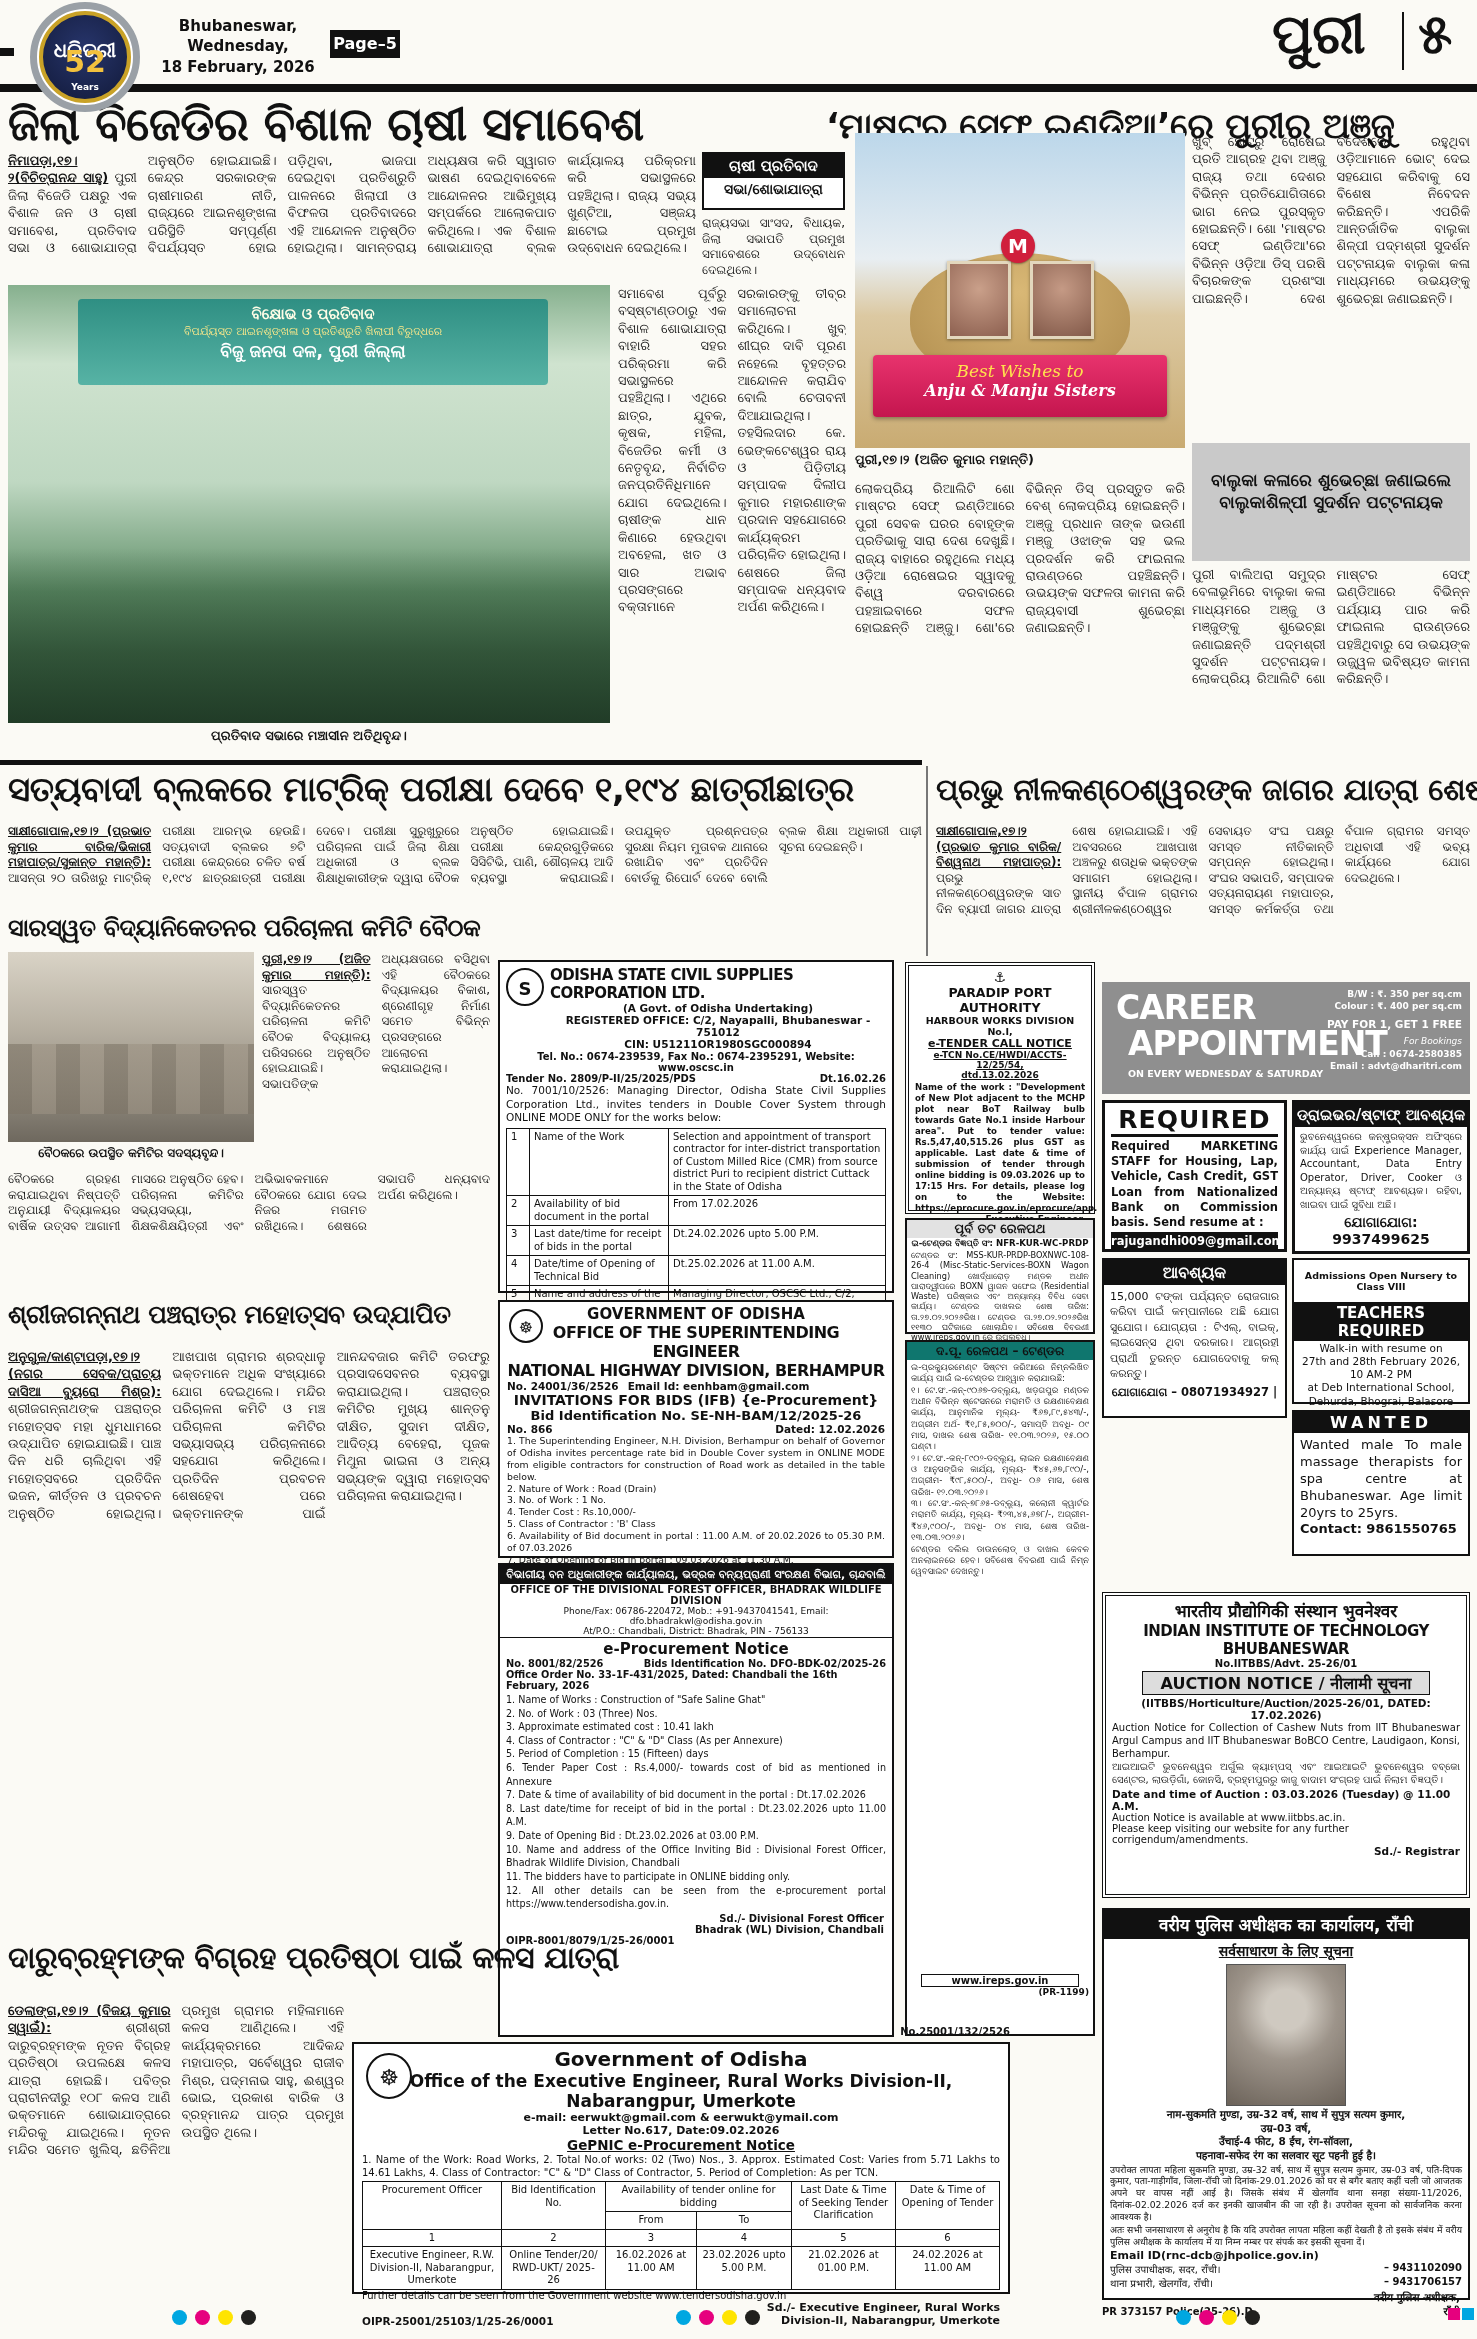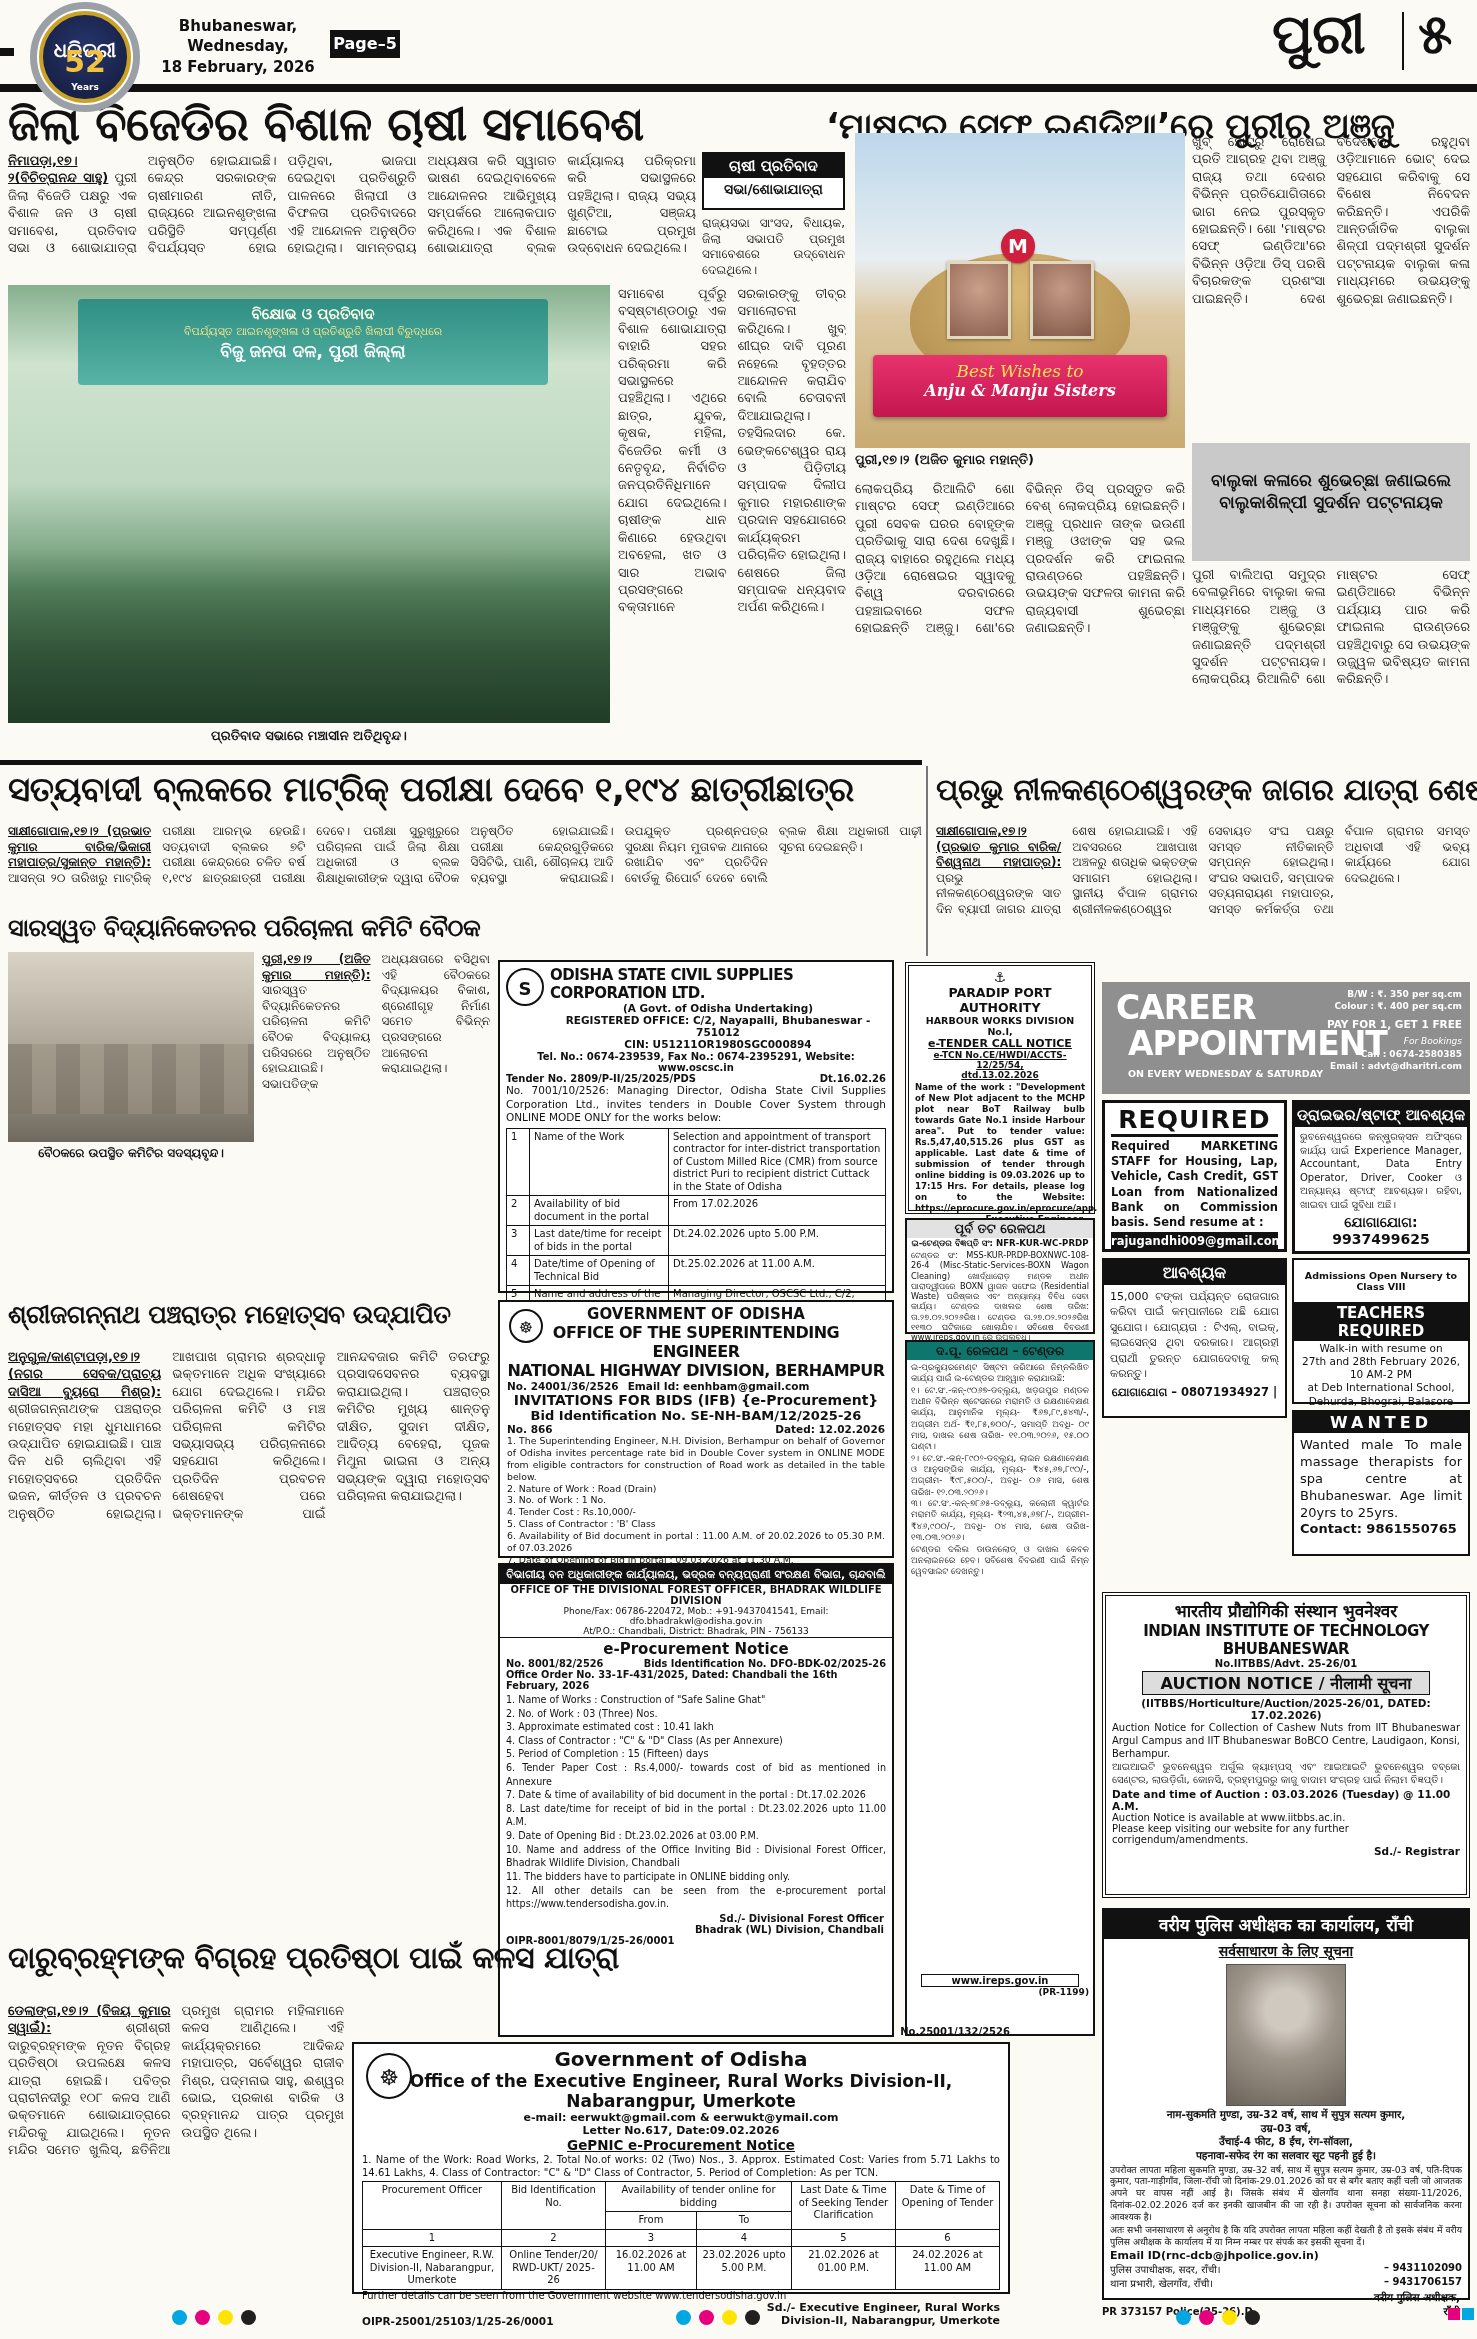--- a/index.html
+++ b/index.html
@@ -116,20 +116,21 @@
 
   <div class="abs hl nw" style="left:8px;top:916px;width:482px;font-size:24px;">ସାରସ୍ୱତ ବିଦ୍ୟାନିକେତନର ପରିଚାଳନା କମିଟି ବୈଠକ</div>
   <div class="abs photo" style="left:8px;top:952px;width:246px;height:190px;background:linear-gradient(180deg,#d9d3c6 0%,#b7b0a2 40%,#8f897d 75%,#6e685e 100%);">
     <div class="abs" style="left:0;bottom:28px;width:100%;height:70px;background:repeating-linear-gradient(90deg,#7d7466 0 24px,#9c9283 24px 48px);opacity:.6;"></div>
   </div>
   <div class="abs c cap" style="left:8px;top:1146px;width:246px;font-size:12px;">ବୈଠକରେ ଉପସ୍ଥିତ କମିଟିର ସଦସ୍ୟବୃନ୍ଦ।</div>
   <div class="abs j cols" style="left:262px;top:952px;width:228px;height:214px;column-count:2;font-size:12px;line-height:1.3;overflow:hidden;">
     <span class="dl" style="text-decoration:underline;">ପୁରୀ,୧୭।୨ (ଅଜିତ କୁମାର ମହାନ୍ତି):</span>
     <span>ସାରସ୍ୱତ ବିଦ୍ୟାନିକେତନର ପରିଚାଳନା କମିଟି ବୈଠକ ବିଦ୍ୟାଳୟ ପରିସରରେ ଅନୁଷ୍ଠିତ ହୋଇଯାଇଛି। ସଭାପତିଙ୍କ ଅଧ୍ୟକ୍ଷତାରେ ବସିଥିବା ଏହି ବୈଠକରେ ବିଦ୍ୟାଳୟର ବିକାଶ, ଶ୍ରେଣୀଗୃହ ନିର୍ମାଣ ସମେତ ବିଭିନ୍ନ ପ୍ରସଙ୍ଗରେ ଆଲୋଚନା କରାଯାଇଥିଲା।</span>
   </div>
+  <div class="abs j cols" style="left:8px;top:1172px;width:482px;height:118px;column-count:4;font-size:12px;line-height:1.3;overflow:hidden;">ବୈଠକରେ ଗ୍ରହଣ କରାଯାଇଥିବା ନିଷ୍ପତ୍ତି ଅନୁଯାୟୀ ବିଦ୍ୟାଳୟର ବାର୍ଷିକ ଉତ୍ସବ ଆଗାମୀ ମାସରେ ଅନୁଷ୍ଠିତ ହେବ। ପରିଚାଳନା କମିଟିର ସଭ୍ୟସଭ୍ୟା, ଶିକ୍ଷକଶିକ୍ଷୟିତ୍ରୀ ଏବଂ ଅଭିଭାବକମାନେ ବୈଠକରେ ଯୋଗ ଦେଇ ନିଜର ମତାମତ ରଖିଥିଲେ। ଶେଷରେ ସଭାପତି ଧନ୍ୟବାଦ ଅର୍ପଣ କରିଥିଲେ।</div>
 
   <div class="abs box" style="left:498px;top:960px;width:396px;height:333px;padding:4px 6px;">
     <div style="position:relative;padding-left:44px;">
       <div class="abs c" style="left:0;top:2px;width:38px;height:38px;border-radius:50%;border:2px solid #111;font-weight:bold;font-size:18px;line-height:38px;box-sizing:border-box;">S</div>
       <div class="b" style="font-size:15px;letter-spacing:-0.5px;">ODISHA STATE CIVIL SUPPLIES CORPORATION LTD.</div>
       <div class="c b" style="font-size:10.5px;">(A Govt. of Odisha Undertaking)</div>
       <div class="c b" style="font-size:10.5px;">REGISTERED OFFICE: C/2, Nayapalli, Bhubaneswar - 751012</div>
       <div class="c b" style="font-size:10.5px;">CIN: U51211OR1980SGC000894</div>
     </div>
     <div class="c b" style="font-size:10px;margin-top:1px;">Tel. No.: 0674-239539, Fax No.: 0674-2395291, Website: www.oscsc.in</div>

